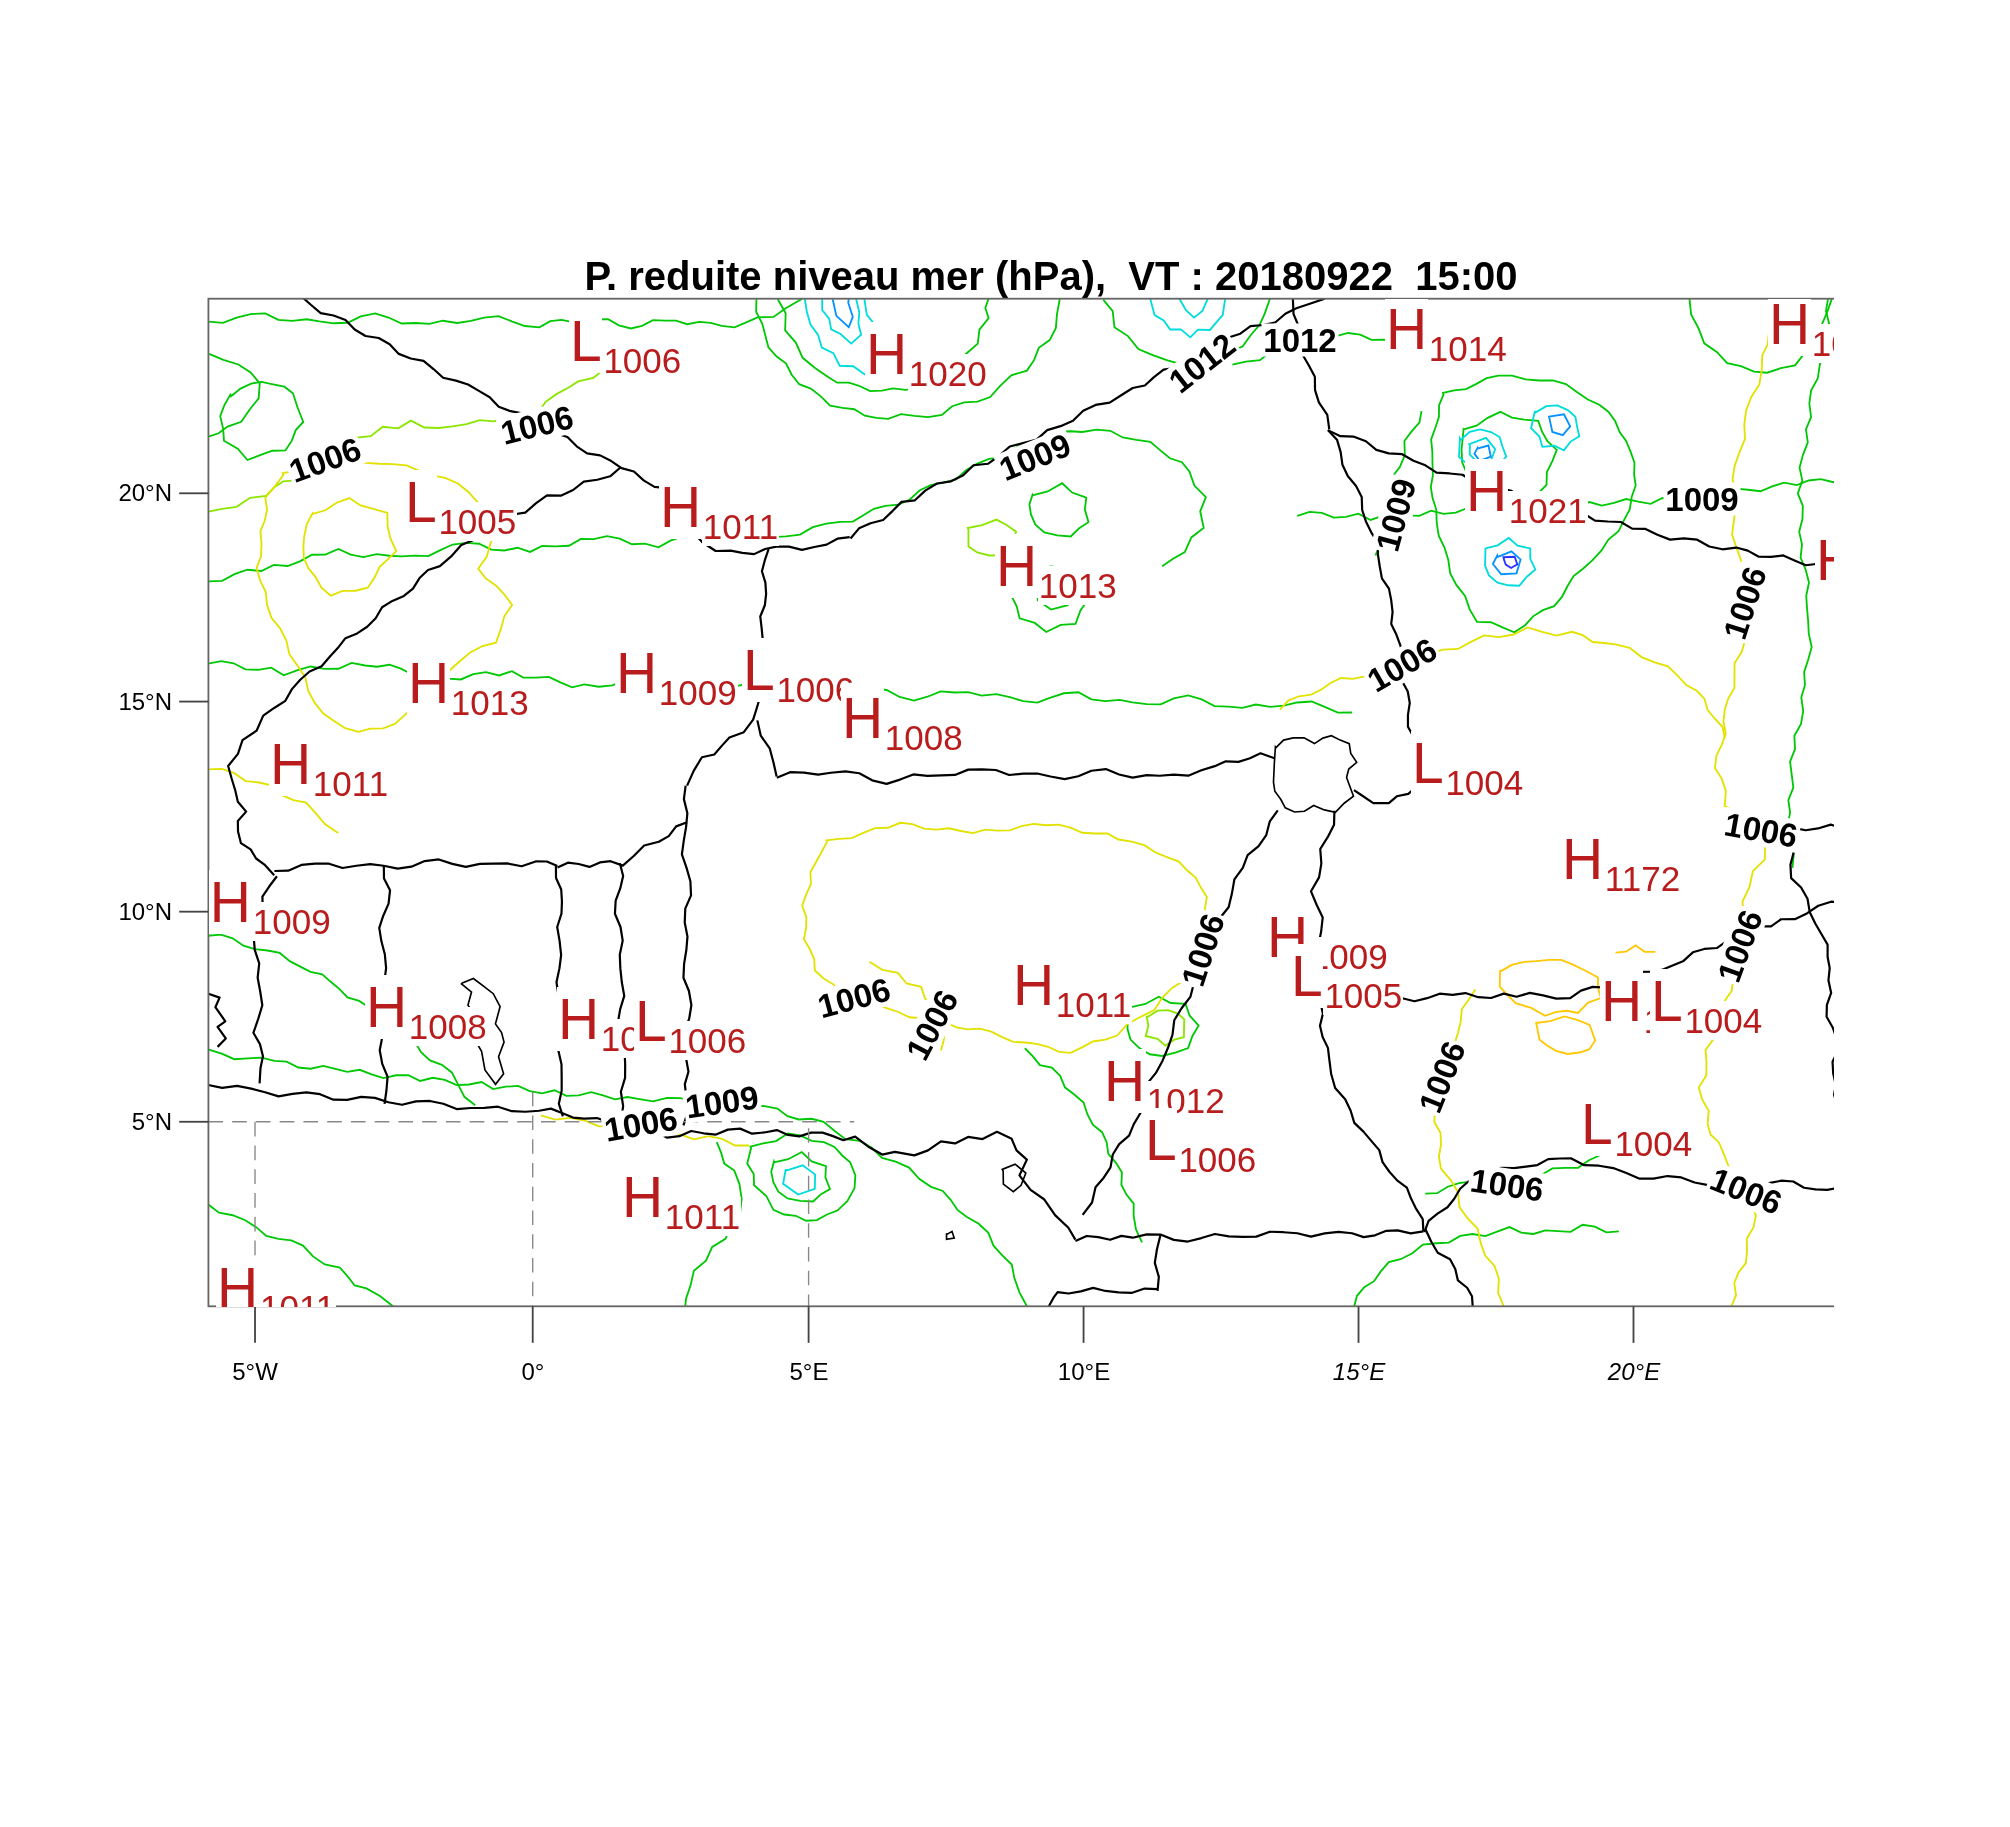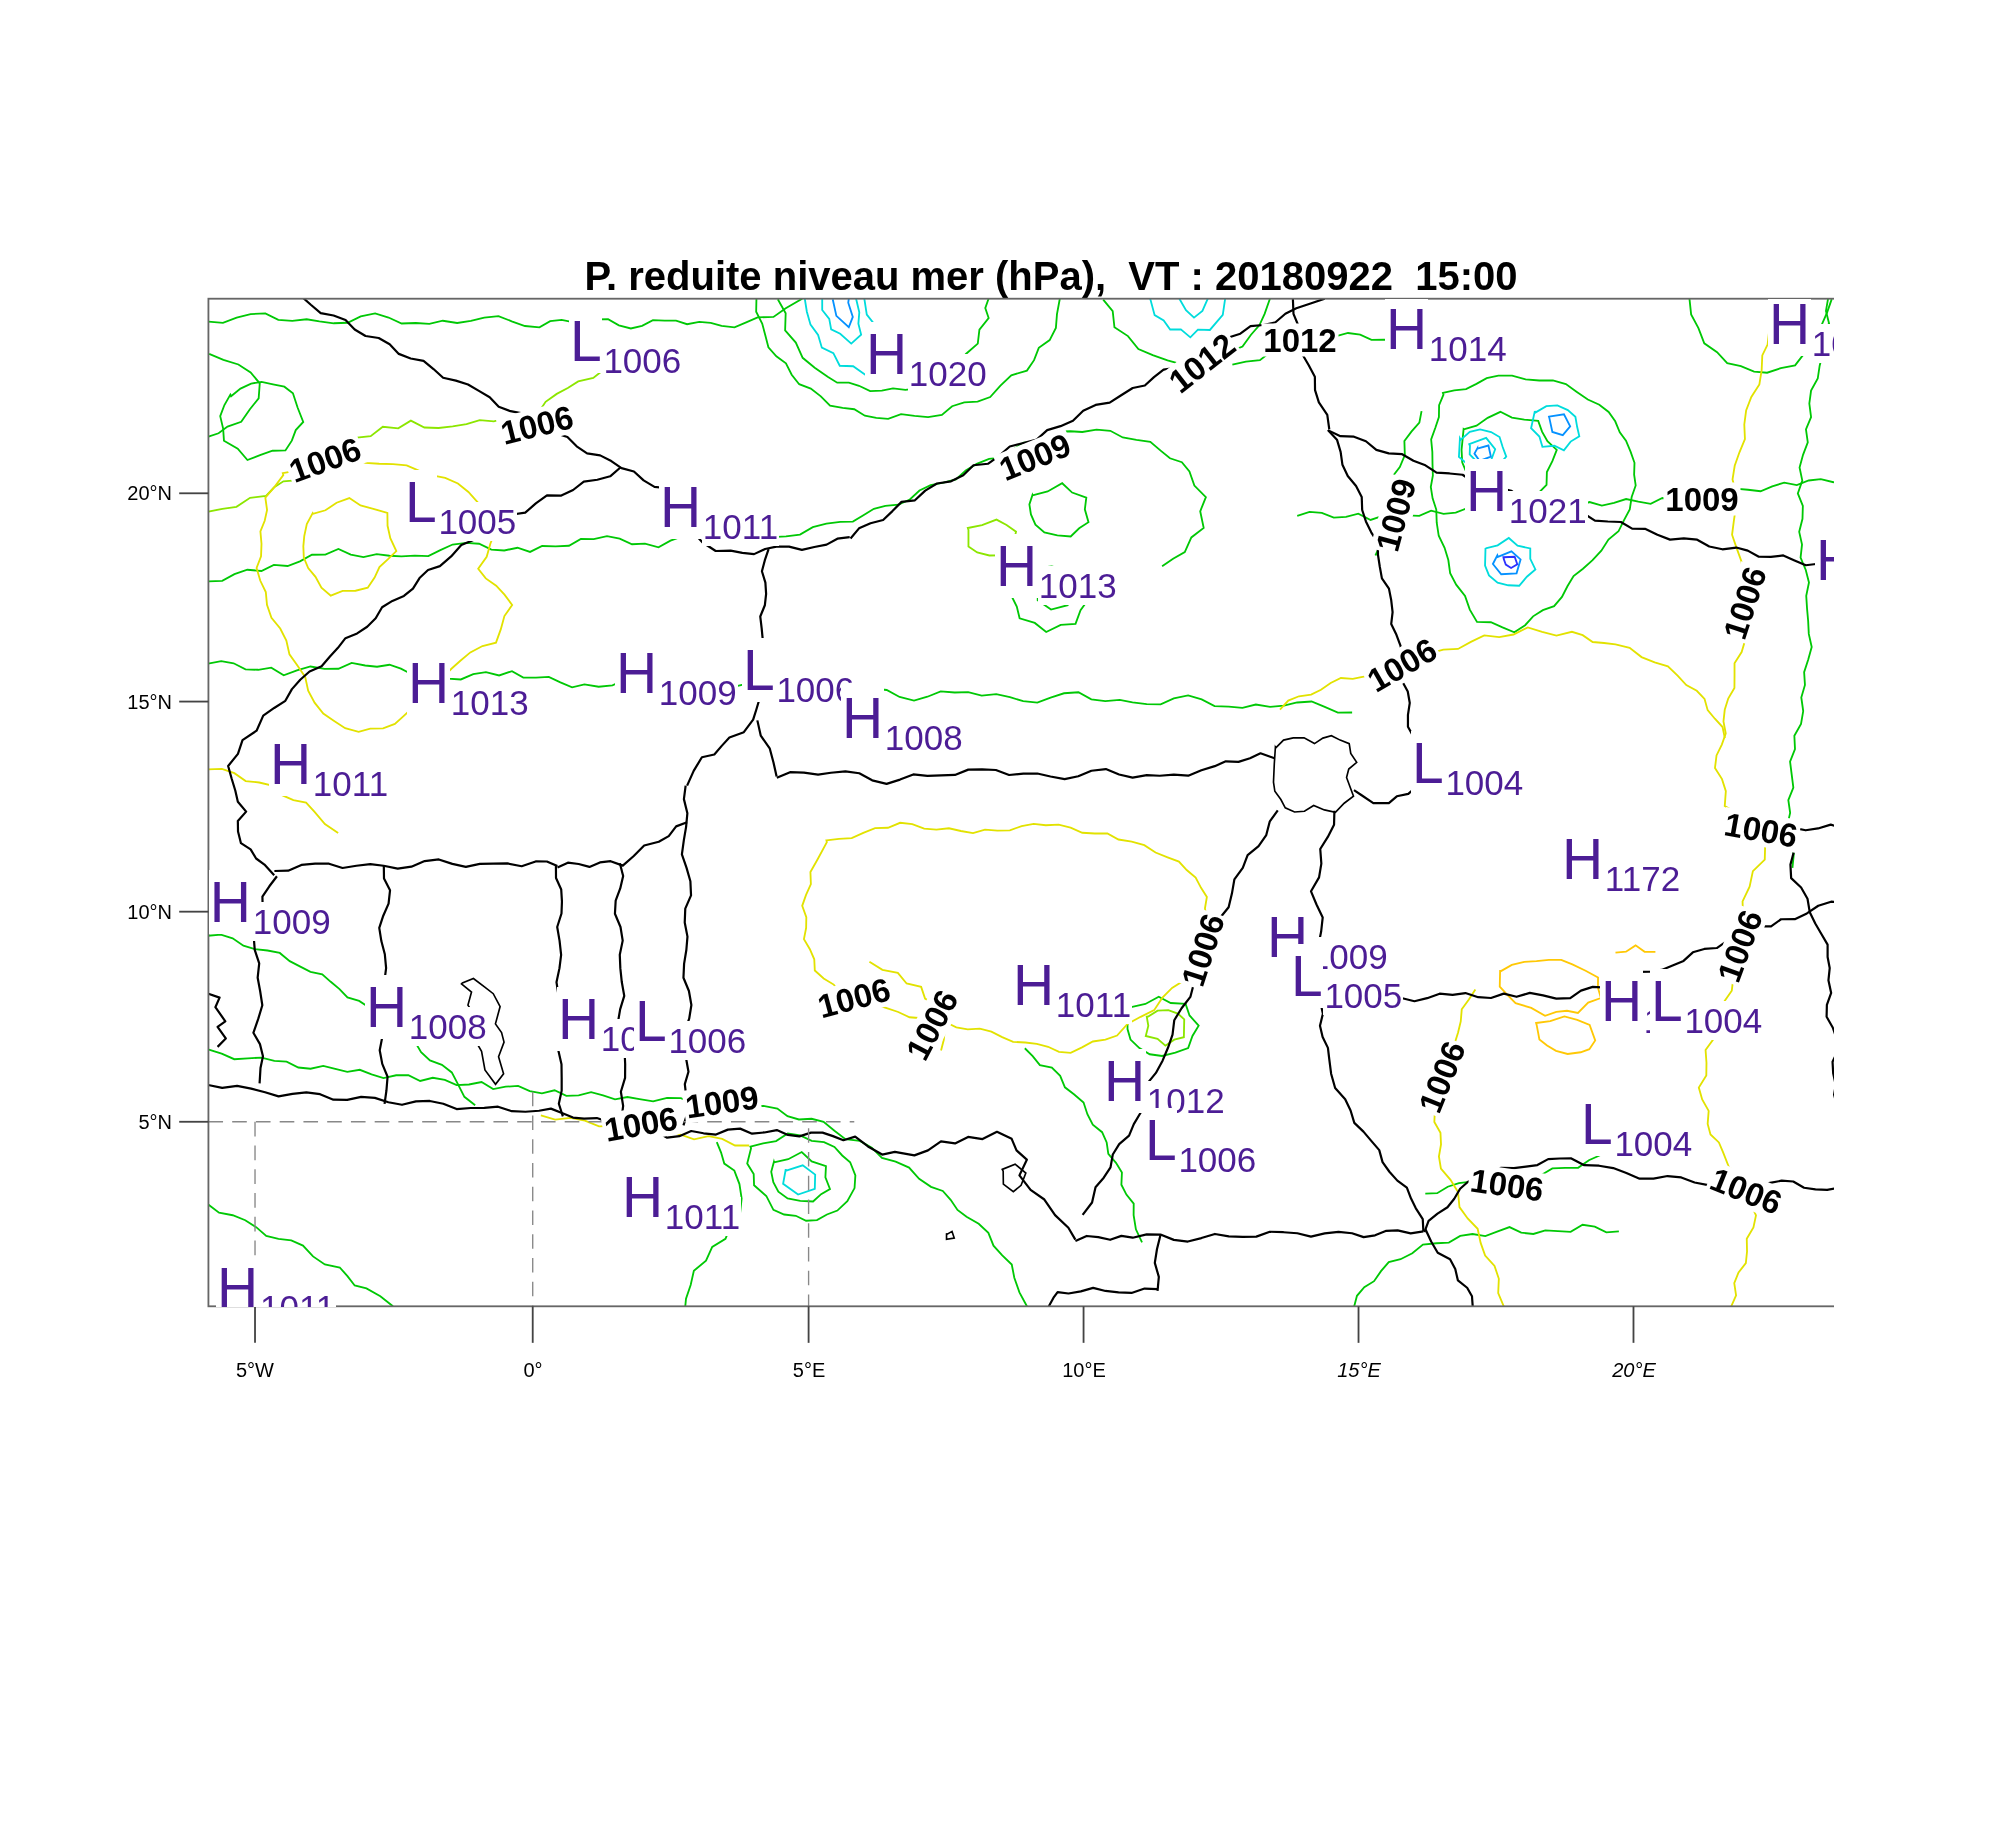--- a/index.html
+++ b/index.html
@@ -1,26 +1,26 @@
 <!DOCTYPE html>
 <html style="font-size:14.6px"><head>
 <meta charset="utf-8">
 <style>
   html,body{margin:0;padding:0;background:#fff;}
   .page{position:relative;width:1834px;height:1827px;background:#fff;overflow:hidden;
         font-family:"Liberation Sans","DejaVu Sans",sans-serif;}
   .title{position:absolute;white-space:pre;font-weight:bold;font-size:40px;color:#000;
          transform:translateX(-50%);}
   .map-clip{position:absolute;overflow:hidden;}
-  .plabel{position:absolute;white-space:nowrap;line-height:1;color:#4c1d95;}
+  .plabel{position:absolute;white-space:nowrap;line-height:1;color:#b91c1c;}
   .plabel .big{font-size:57px;font-weight:400;background:#fff;padding:0 0.9px;}
   .plabel .sub{font-size:35px;font-weight:400;background:#fff;position:relative;top:12px;padding:0 0.9px;}
   .clabel{position:absolute;white-space:nowrap;line-height:1;color:#000;font-size:33px;font-weight:700;
           background:#fff;padding:0 1.8px;transform:translate(-50%,-50%);}
-  .axlab{position:absolute;font-size:20px;color:#000;line-height:1;}
+  .axlab{position:absolute;font-size:24px;color:#000;line-height:1;}
   .axlab.lat{transform:translate(-100%,-50%);}
   .axlab.lon{transform:translate(-50%,0);}
   svg{position:absolute;left:0;top:0;}
 </style>
 </head>
 <body>
 
 <div class="page">
   <div class="title" style="left: 1051px; top: 254px;">P. reduite niveau mer (hPa),  VT : 20180922  15:00</div>
   <svg id="mapsvg" width="2010" height="1827" viewBox="0 0 2200 2000">

